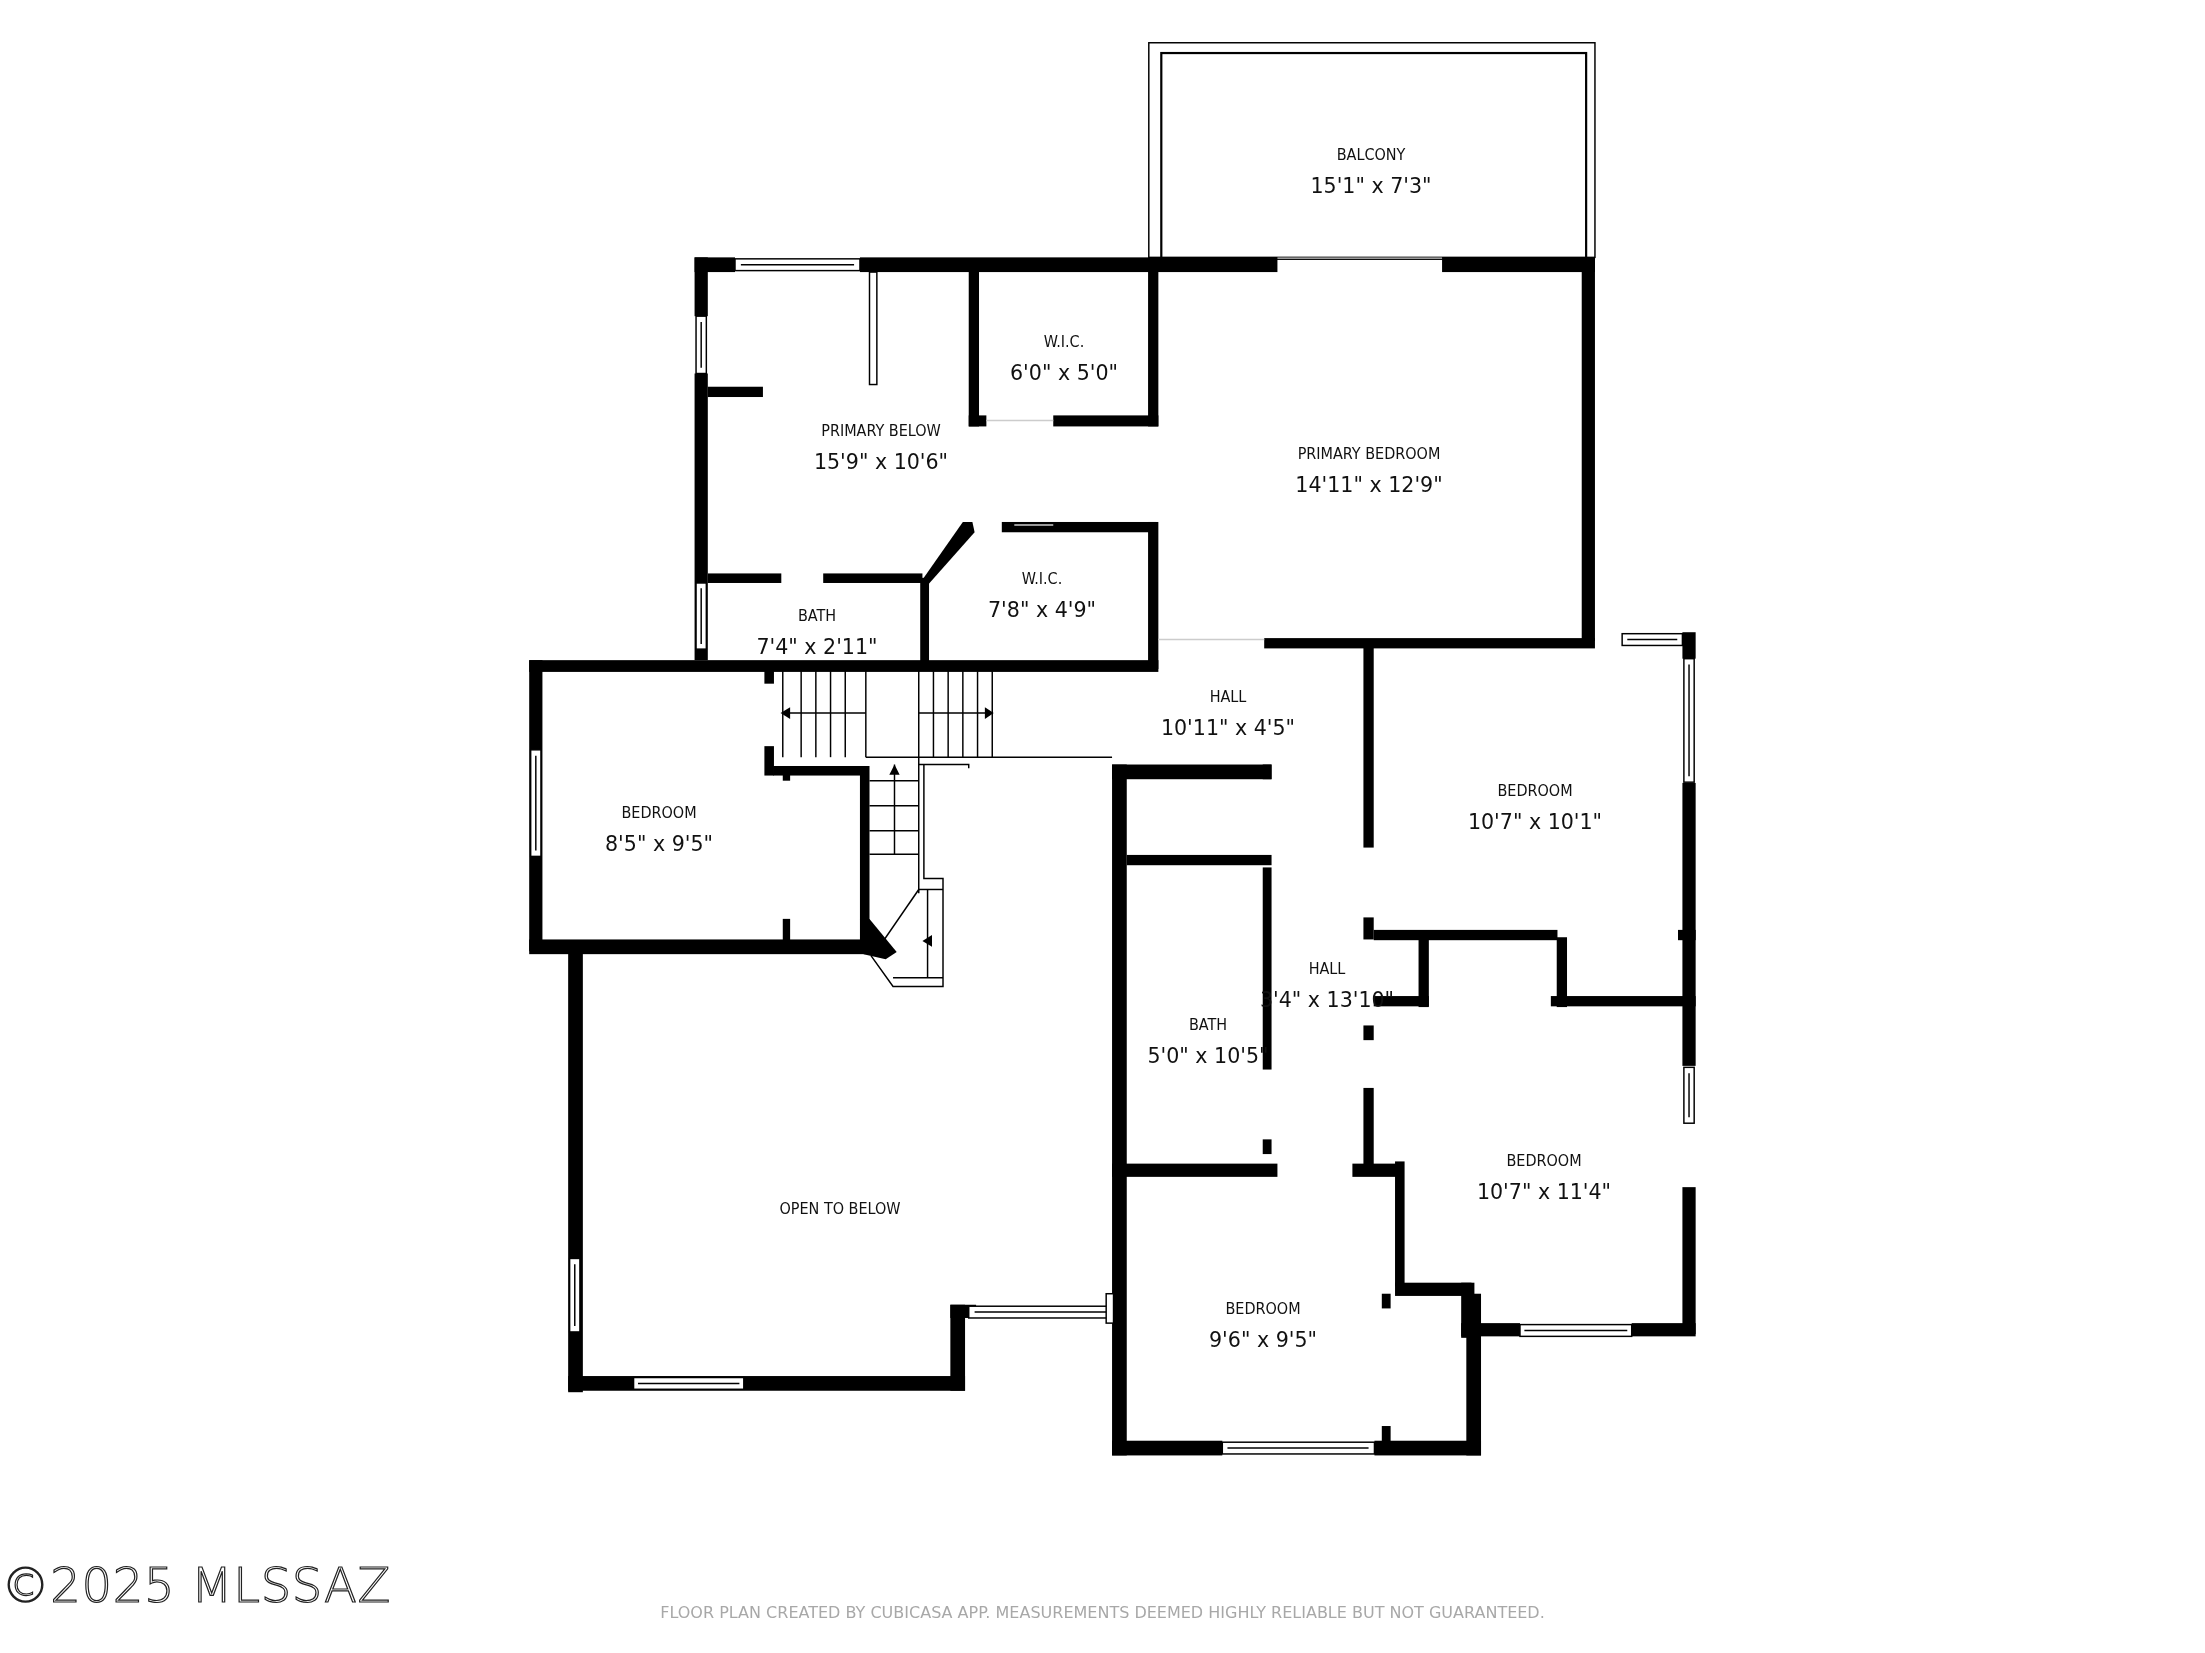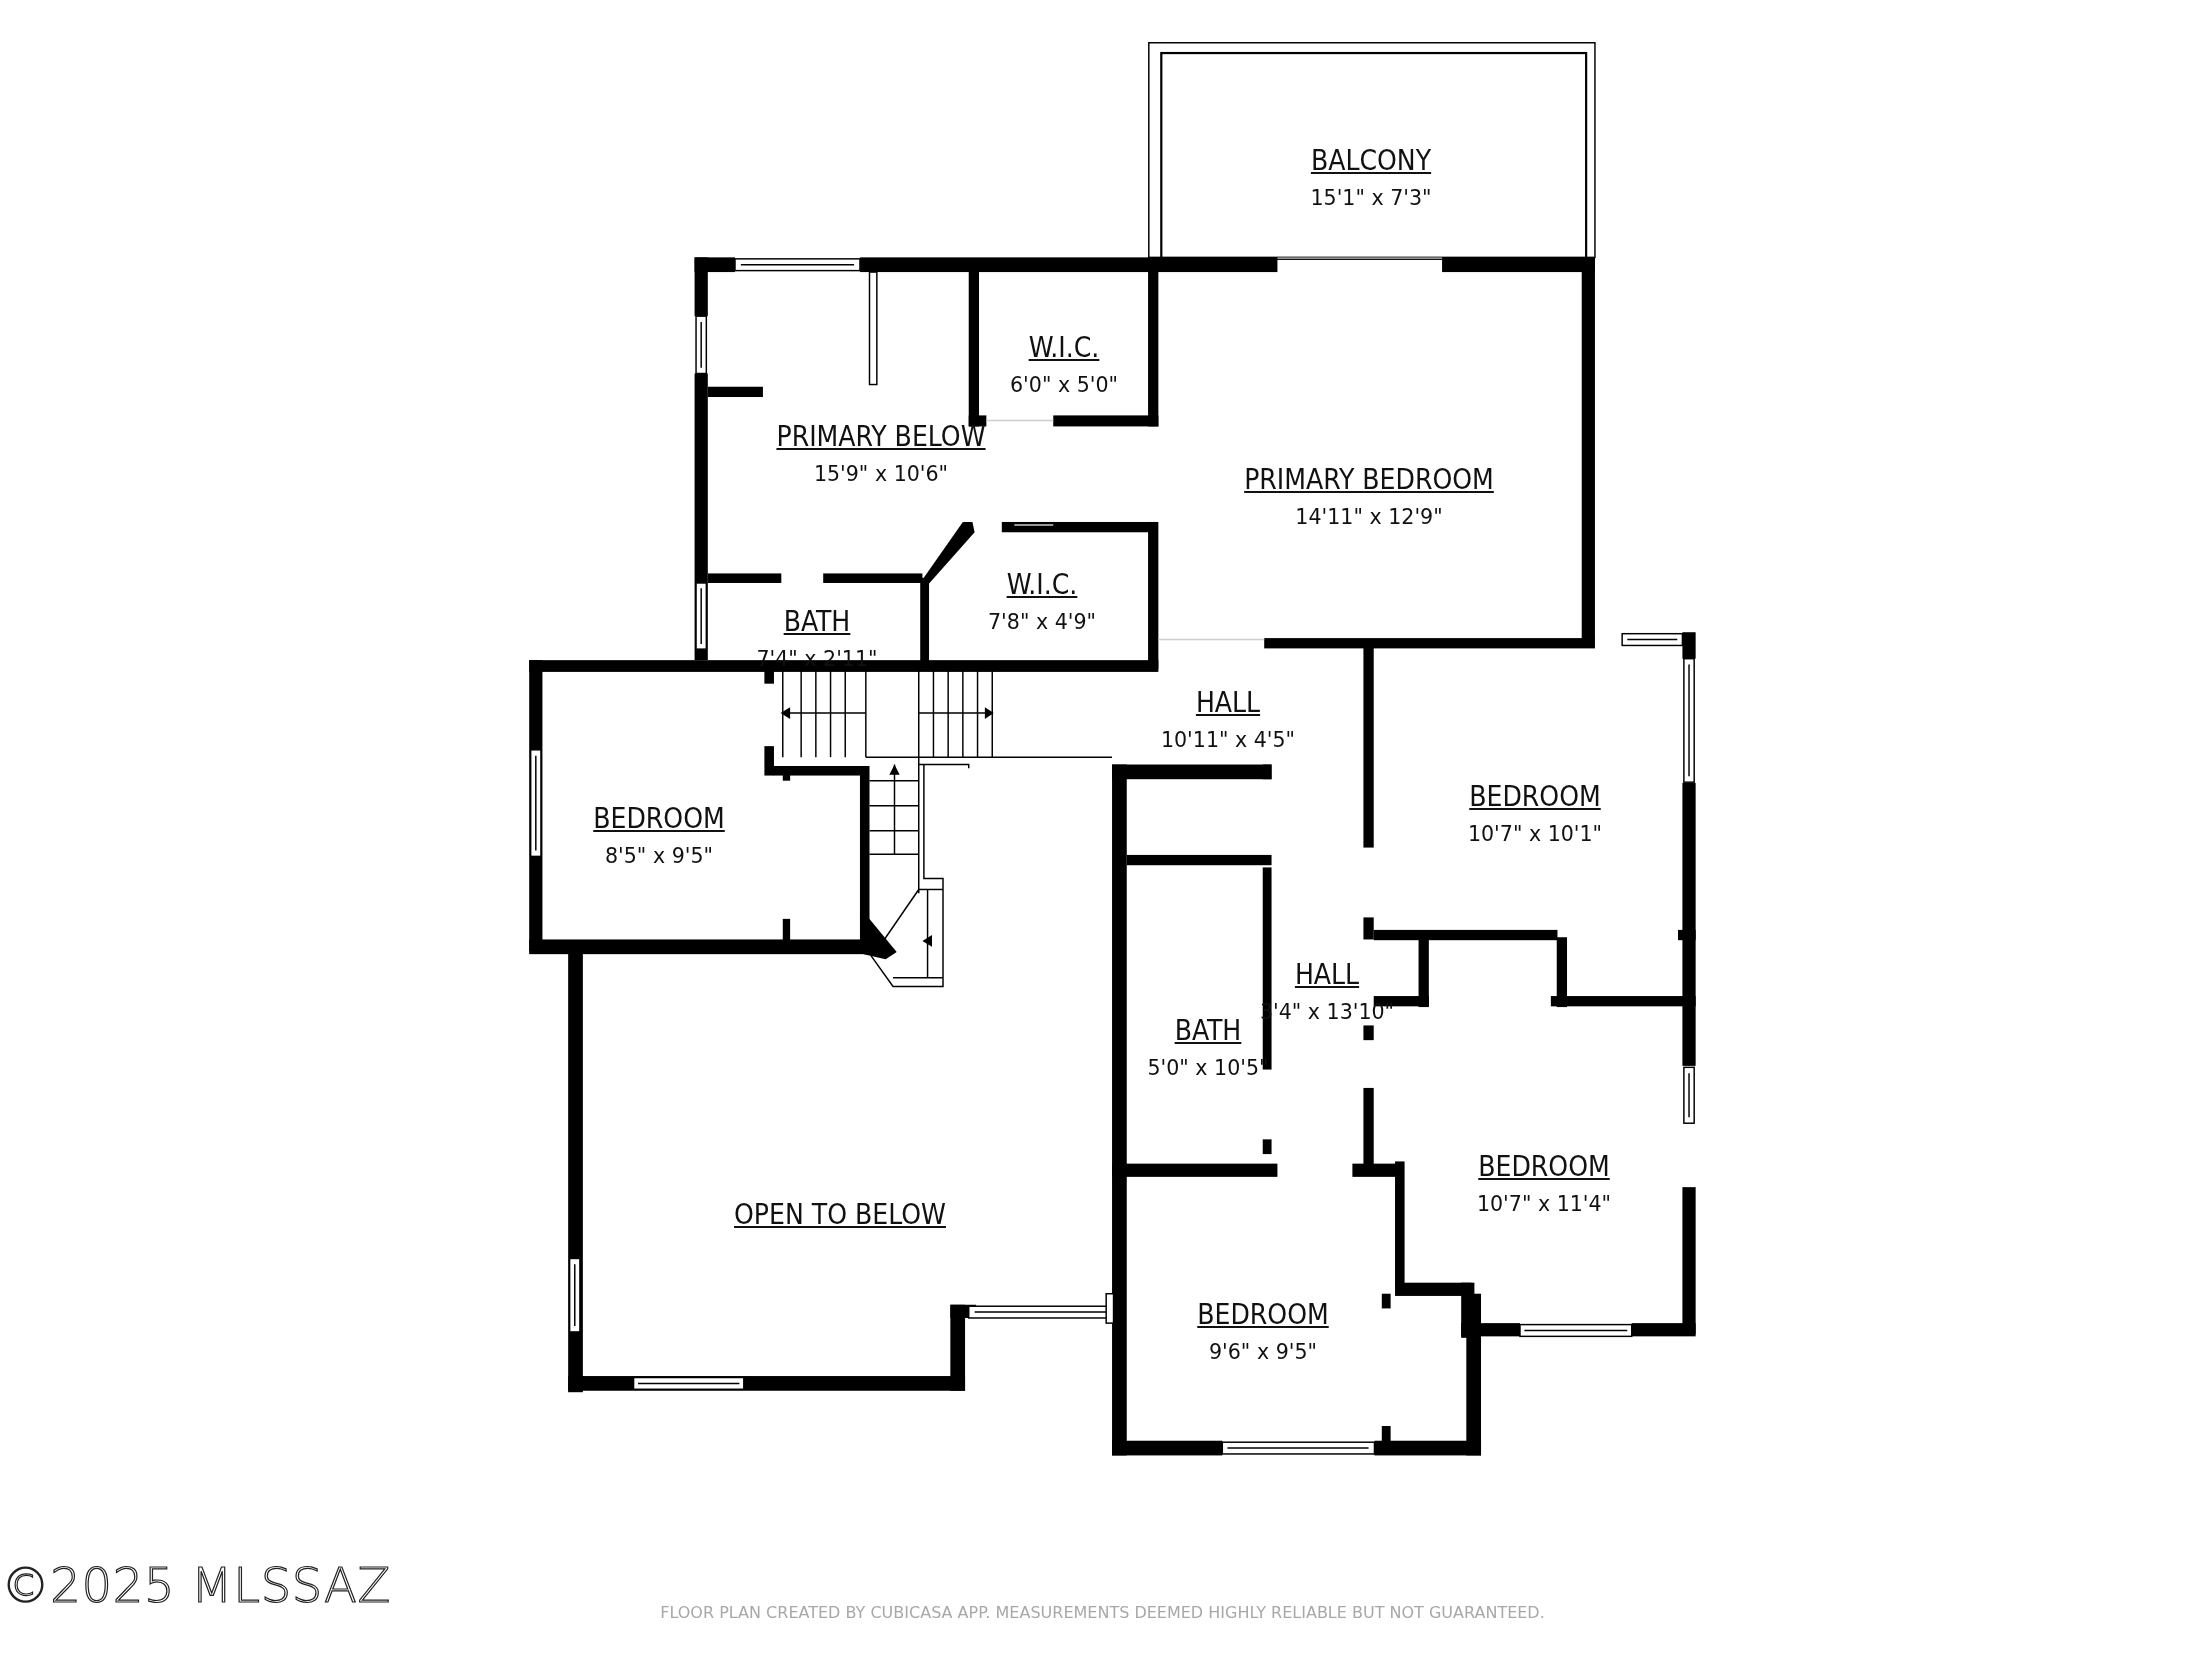--- a/index.html
+++ b/index.html
@@ -5,21 +5,21 @@
   html, body { margin: 0; padding: 0; background: #ffffff; }
   body { width: 2205px; height: 1654px; position: relative; overflow: hidden; font-family: "DejaVu Sans", sans-serif; }
   #plan { position: absolute; left: 0; top: 0; width: 2205px; height: 1654px; }
   .wall { fill: #000000; }
   .win { fill: #ffffff; stroke: #000000; stroke-width: 2; }
   .winline { stroke: #000000; stroke-width: 2; }
   .thin { fill: none; stroke: #000000; stroke-width: 2.5; }
   .doorline { stroke: #cccccc; stroke-width: 2; }
   .arrow { fill: #000000; }
   .room-label { position: absolute; transform: translateX(-50%); text-align: center; color: #111111; font-family: "DejaVu Sans", sans-serif; white-space: nowrap; line-height: 1; }
-  .room-name { display: block; font-size: 28px; letter-spacing: 0px; font-stretch: condensed; text-decoration: underline; }
+  .room-name { display: block; font-size: 16px; letter-spacing: 0px; font-stretch: condensed; }
   .room-dim { display: block; font-size: 20.6px; margin-top: 13.2px; }
   .watermark { position: absolute; left: 1.5px; top: 1557px; font-family: "DejaVu Sans", sans-serif; font-size: 48px; font-weight: 200; color: transparent; -webkit-text-stroke: 1.2px #222222; letter-spacing: 0.7px; }
   .footer { position: absolute; left: 50%; transform: translateX(-50%); top: 1603px; font-family: "DejaVu Sans", sans-serif; font-size: 16px; color: #a8a8a8; letter-spacing: 0px; white-space: nowrap; text-align: right; }
 </style>
 </head>
 <body>
 
 <svg id="plan" viewBox="0 0 3000 2250" xmlns="http://www.w3.org/2000/svg">
 
   <g>
@@ -188,21 +188,21 @@
   <span class="room-dim">15'1" x 7'3"</span>
 </div>
 <div class="room-label" style="left:1064px; top:334px;">
   <span class="room-name">W.I.C.</span>
   <span class="room-dim">6'0" x 5'0"</span>
 </div>
 <div class="room-label" style="left:881px; top:423px;">
   <span class="room-name">PRIMARY BELOW</span>
   <span class="room-dim">15'9" x 10'6"</span>
 </div>
-<div class="room-label" style="left:1369px; top:466px;text-align:center;">
+<div class="room-label" style="left:1369px; top:446px;text-align:center;">
   <span class="room-name">PRIMARY BEDROOM</span>
   <span class="room-dim">14'11" x 12'9"</span>
 </div>
 <div class="room-label" style="left:1042px; top:571px;">
   <span class="room-name">W.I.C.</span>
   <span class="room-dim">7'8" x 4'9"</span>
 </div>
 <div class="room-label" style="left:817px; top:608px;">
   <span class="room-name">BATH</span>
   <span class="room-dim">7'4" x 2'11"</span>

